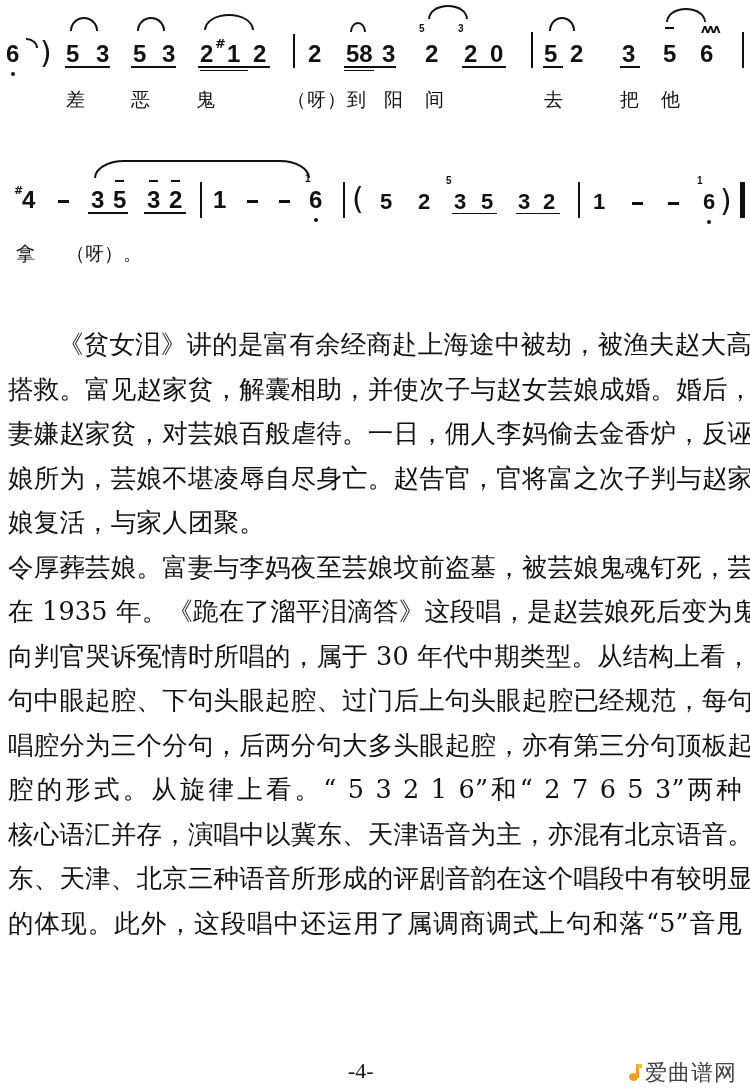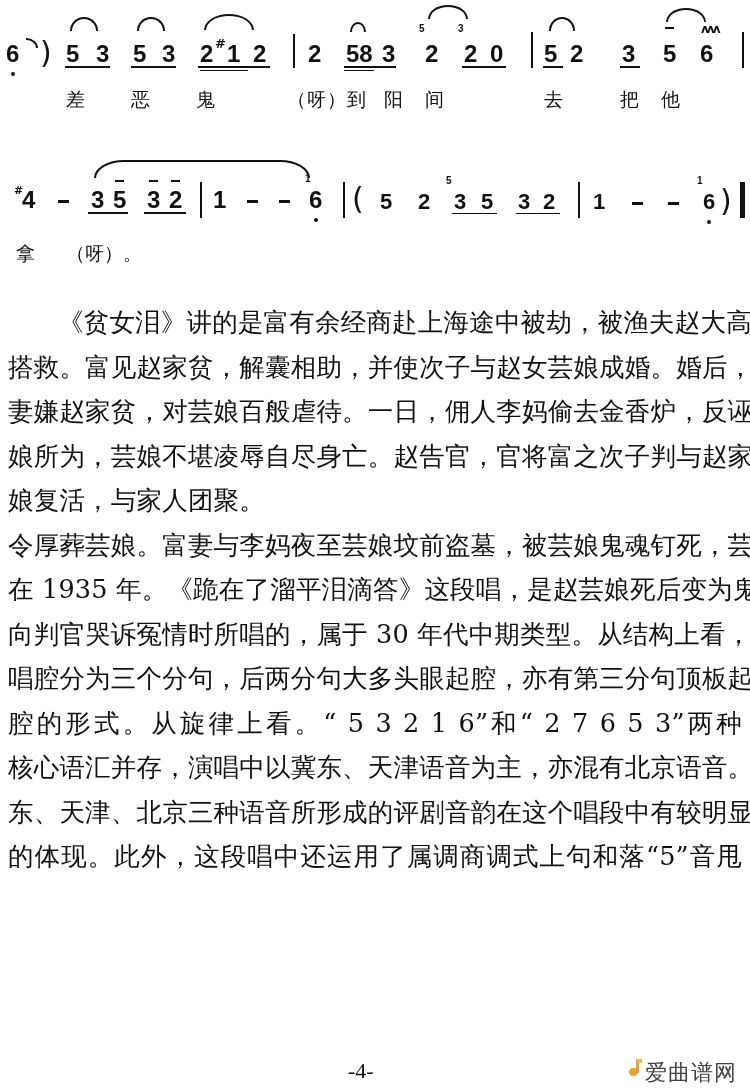--- a/index.html
+++ b/index.html
@@ -115,21 +115,21 @@
       top: 1058px;
       font-family: "Liberation Serif", serif;
       font-size: 22px;
       color: #111;
     }
     .watermark {
       position: absolute;
       left: 628px;
       top: 1058px;
       display: flex;
-      align-items: flex-start;
+      align-items: center;
       gap: 3px;
     }
     .wm-icon {
       width: 14px; height: 20px;
       position: relative;
     }
     .wm-icon .stem { position: absolute; left: 8px; top: 1px; width: 3px; height: 14px; background: #f0a020; }
     .wm-icon .head { position: absolute; left: 1px; top: 10px; width: 9px; height: 8px; border-radius: 50%; background: #f0a020; }
     .wm-icon .flag { position: absolute; left: 9px; top: 1px; width: 5px; height: 4px; background: #f6b840; }
     .wm-text {
@@ -261,32 +261,33 @@
     <div class="dash" style="left:668px;top:72px;"></div>
     <span class="grace" style="left:697px;top:46px;">1</span>
     <span class="n small dot-below" style="left:703px;top:58px;">6</span>
     <span class="paren" style="left:720px;top:54px;">)</span>
     <div class="bar dbl" style="left:740px;top:52px;height:36px;"></div>
 
     <span class="lyric" style="left:16px;top:112px;">拿</span>
     <span class="lyric" style="left:66px;top:112px;">（呀）。</span>
   </div>
 
-  <div class="prose" style="top:300px;">
+  <div class="prose" style="top:322px;">
     <div>
       <span class="line indent">《贫女泪》讲的是富有余经商赴上海途中被劫，被渔夫赵大高</span>
       <span class="line">搭救。富见赵家贫，解囊相助，并使次子与赵女芸娘成婚。婚后，富</span>
       <span class="line">妻嫌赵家贫，对芸娘百般虐待。一日，佣人李妈偷去金香炉，反诬芸</span>
       <span class="line">娘所为，芸娘不堪凌辱自尽身亡。赵告官，官将富之次子判与赵家，</span>
       <span class="line last">娘复活，与家人团聚。</span>
       <span class="line">令厚葬芸娘。富妻与李妈夜至芸娘坟前盗墓，被芸娘鬼魂钉死，芸</span>
     </div>
     <div>
       <span class="line">在 1935 年。《跪在了溜平泪滴答》这段唱，是赵芸娘死后变为鬼魂</span>
       <span class="line">向判官哭诉冤情时所唱的，属于 30 年代中期类型。从结构上看，上</span>
+      <span class="line">句中眼起腔、下句头眼起腔、过门后上句头眼起腔已经规范，每句</span>
       <span class="line">唱腔分为三个分句，后两分句大多头眼起腔，亦有第三分句顶板起</span>
       <span class="line">腔的形式。从旋律上看。“ 5 3 2 1 6”和“ 2 7 6 5 3”两种</span>
       <span class="line">核心语汇并存，演唱中以冀东、天津语音为主，亦混有北京语音。冀</span>
       <span class="line">东、天津、北京三种语音所形成的评剧音韵在这个唱段中有较明显</span>
       <span class="line">的体现。此外，这段唱中还运用了属调商调式上句和落“5”音甩</span>
     </div>
   </div>
 
   <div class="page-number">-4-</div>
 

